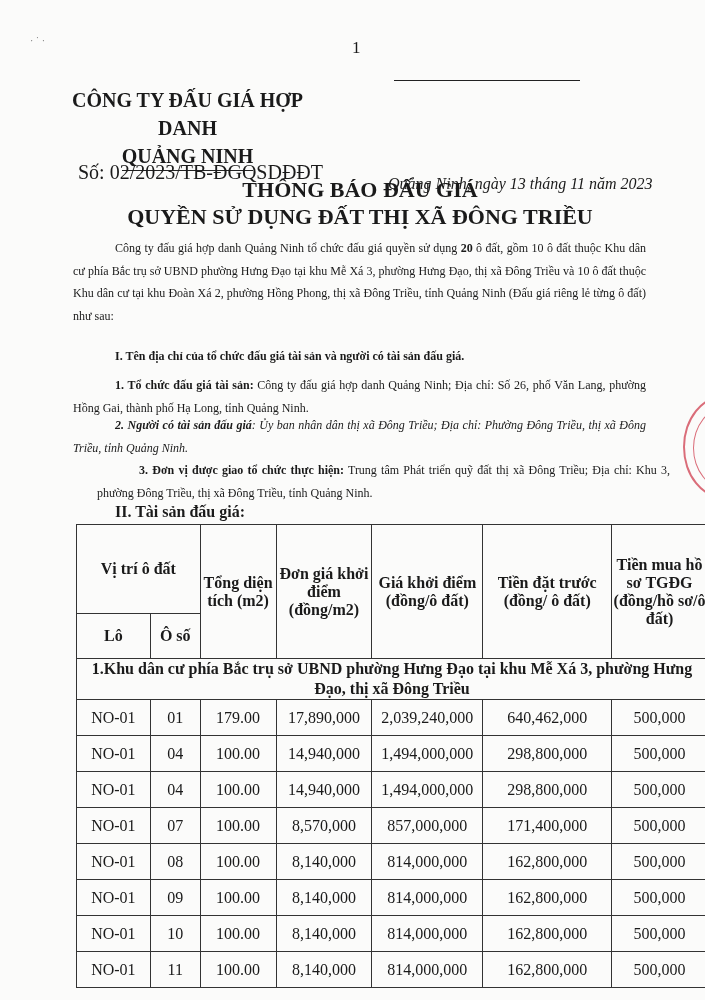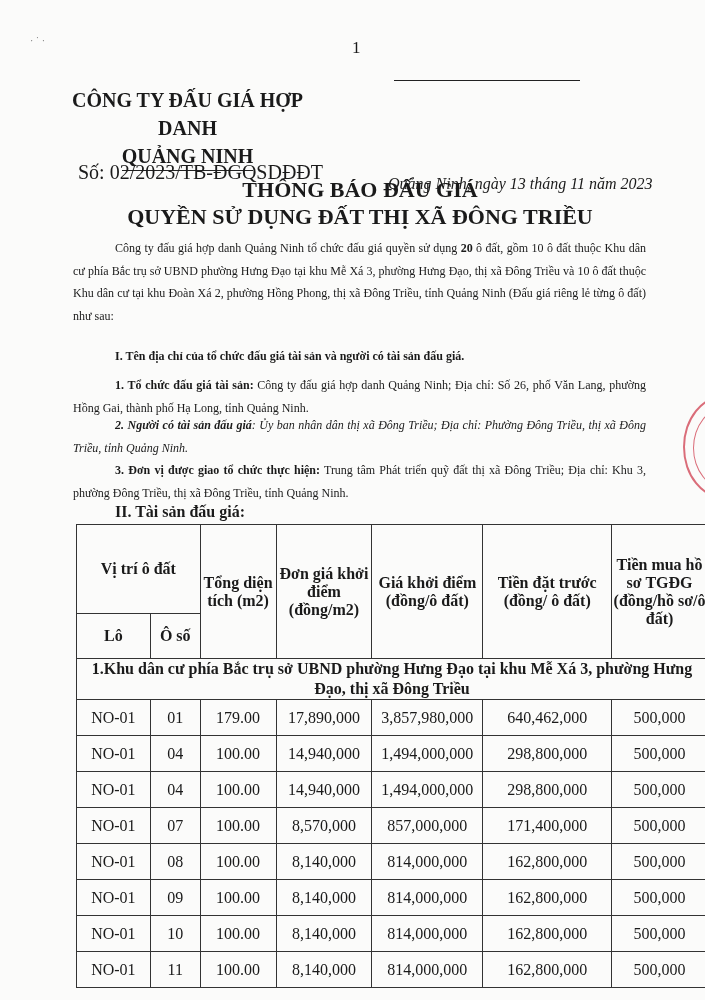--- a/index.html
+++ b/index.html
@@ -72,21 +72,21 @@
 <div class="body indent it2"><b>2.  Người có tài sản đấu giá</b><span>: Ủy ban nhân dân thị xã Đông Triều; Địa chỉ: Phường Đông Triều, thị xã Đông Triều, tỉnh Quảng Ninh.</span></div>
 
 <div class="body indent it3" style="top:482px;"><b>3.  Đơn vị được giao tổ chức thực hiện:</b><span> Trung tâm Phát triển quỹ đất thị xã Đông Triều; Địa chỉ: Khu 3, phường Đông Triều, thị xã Đông Triều, tỉnh Quảng Ninh.</span></div>
 
 <div class="stamp">
     <div class="stamp-inner"></div>
   </div>
 
 <style>
   .it2 { top: 414px; font-style: italic; }
-  .it3 { top: 459px !important; }
+  .it3 { top: 459px !important; margin-left: 24px; }
   .sec2-h { position: absolute; top: 503px; left: 115px; font-size: 16px; font-weight: bold; }
 </style>
 
 <div class="sec2-h">II. Tài sản đấu giá:</div>
 
 <table class="assets">
   <colgroup>
     <col style="width:74px">
       <col style="width:50px">
       <col style="width:76px">
@@ -111,21 +111,21 @@
   </thead>
   <tbody>
     <tr class="section-row">
       <td colspan="7">1.Khu dân cư phía Bắc trụ sở UBND phường Hưng Đạo tại khu Mễ Xá 3, phường Hưng Đạo, thị xã Đông Triều</td>
     </tr>
     <tr>
       <td>NO-01</td>
       <td>01</td>
       <td>179.00</td>
       <td>17,890,000</td>
-      <td>3,857,980,000</td>
+      <td>2,039,240,000</td>
       <td>640,462,000</td>
       <td>500,000</td>
     </tr>
     <tr>
       <td>NO-01</td>
       <td>04</td>
       <td>100.00</td>
       <td>14,940,000</td>
       <td>1,494,000,000</td>
       <td>298,800,000</td>

